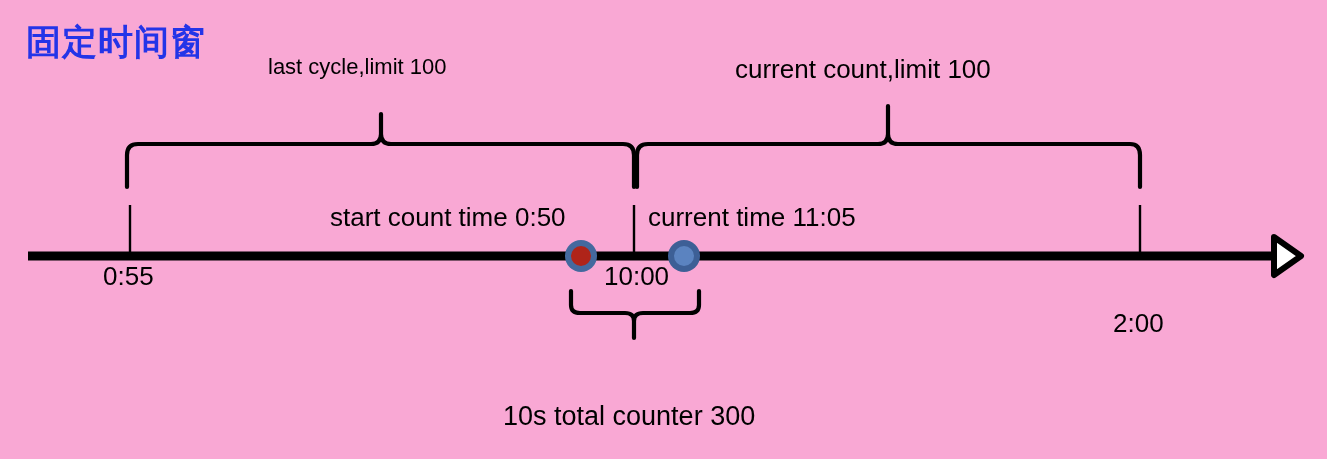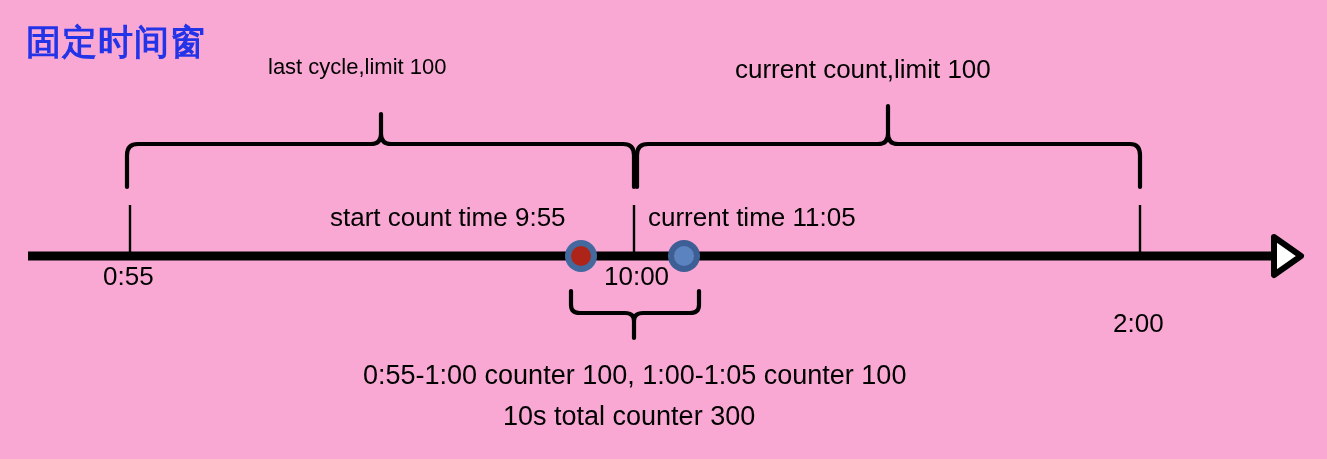--- a/index.html
+++ b/index.html
@@ -133,27 +133,26 @@
     <circle cx="684" cy="256" r="16" fill="#3d5f96"></circle>
     <circle cx="684" cy="256" r="10" fill="#5b83c0"></circle>
   </svg>
 
   <div class="txt" id="title">固定时间窗</div>
 
   <div class="txt" id="label-last-cycle">last cycle,limit 100</div>
 
   <div class="txt" id="label-current-cycle">current count,limit 100</div>
 
-  <div class="txt" id="label-start-count">start count time 9:55</div>
+  <div class="txt" id="label-start-count">start count time 0:50</div>
 
   <div class="txt" id="label-current-time">current time 11:05</div>
 
   <div class="txt" id="label-t000">0:55</div>
 
   <div class="txt" id="label-t100">10:00</div>
 
   <div class="txt" id="label-t200">2:00</div>
 
-  <div class="txt" id="note-line-1">0:55-1:00 counter 100, 1:00-1:05 counter 100</div>
 
   <div class="txt" id="note-line-2">10s total counter 300</div>
 
 </div>
 
 </body></html>

